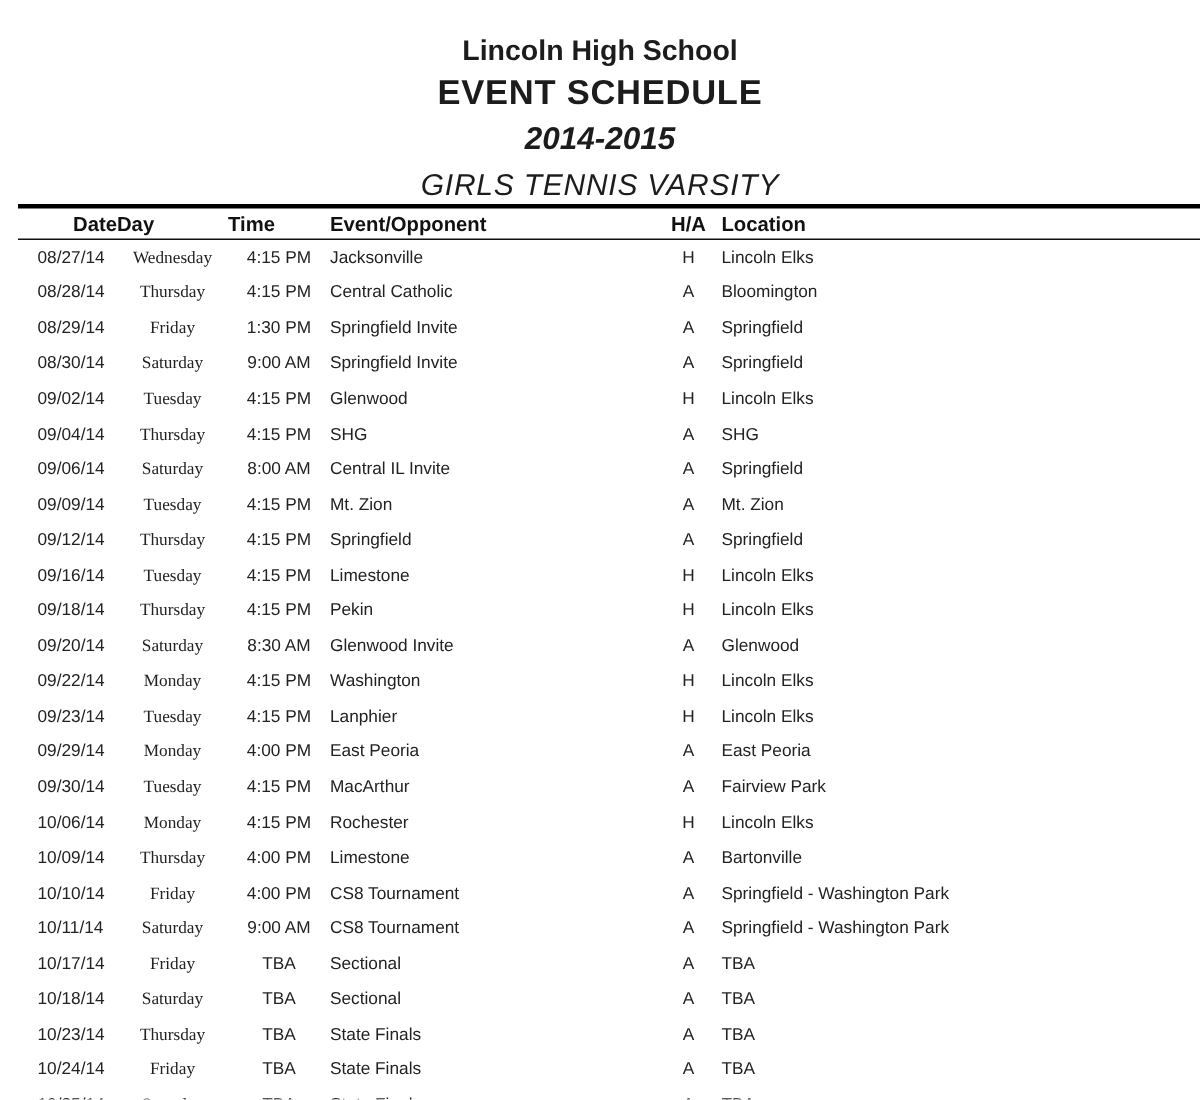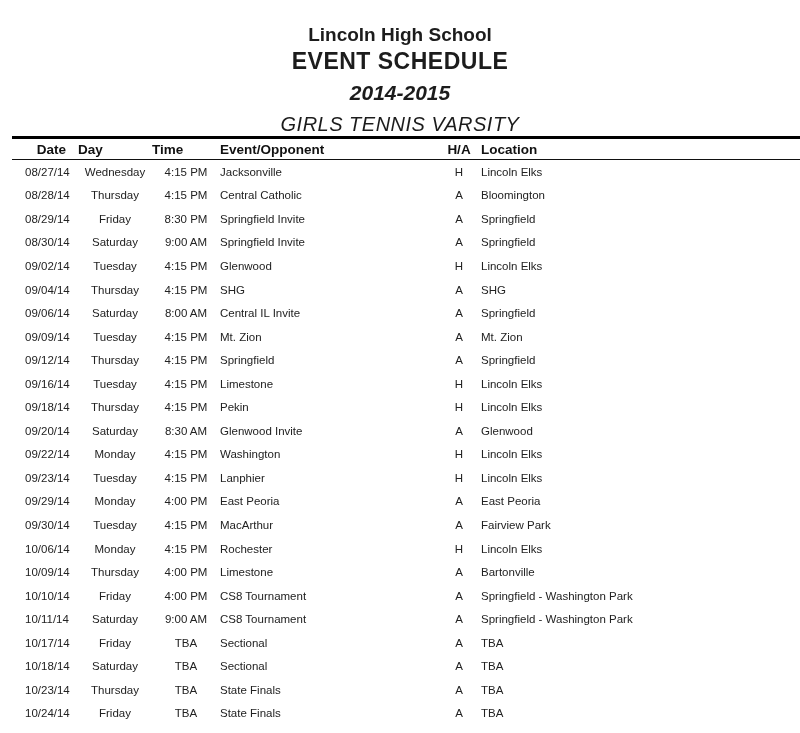--- a/index.html
+++ b/index.html
@@ -25,31 +25,31 @@
 
   
   .grid {
     display: grid;
     grid-template-columns: 53px 74px 68px 227px 24px 1fr;
     padding-left: 25px;
     padding-right: 8px;
     align-items: center;
   }
   .header-row { height: 20px; font-size: 13.5px; font-weight: bold; color: #111; }
-  .header-row .h-date  { text-align: center; }
+  .header-row .h-date  { text-align: right; }
   .header-row .h-day   { text-align: left; }
   .header-row .h-time  { text-align: left; }
   .header-row .h-event { text-align: left; }
   .header-row .h-ha    { text-align: center; }
   .header-row .h-loc   { text-align: left; padding-left: 10px; }
 
   .data-row { height: 23.55px; font-size: 11.5px; color: #222; }
   .c { white-space: nowrap; overflow: hidden; }
   .c.date     { text-align: left; }
-  .c.day      { text-align: center; }
+  .c.day      { text-align: center; font-family: Liberation Serif, serif; }
   .c.time     { text-align: center; }
   .c.event    { text-align: left; }
   .c.ha       { text-align: center; }
   .c.location { text-align: left; padding-left: 10px; }
 </style>
 </head>
 <body>
 
 <div class="page">
 
@@ -88,21 +88,21 @@
     <div class="c day">Thursday</div>
     <div class="c time">4:15 PM</div>
     <div class="c event">Central Catholic</div>
     <div class="c ha">A</div>
     <div class="c location">Bloomington</div>
   </div>
 
   <div class="grid data-row">
     <div class="c date">08/29/14</div>
     <div class="c day">Friday</div>
-    <div class="c time">8:30 PM</div>
+    <div class="c time">1:30 PM</div>
     <div class="c event">Springfield Invite</div>
     <div class="c ha">A</div>
     <div class="c location">Springfield</div>
   </div>
 
   <div class="grid data-row">
     <div class="c date">08/30/14</div>
     <div class="c day">Saturday</div>
     <div class="c time">9:00 AM</div>
     <div class="c event">Springfield Invite</div>

